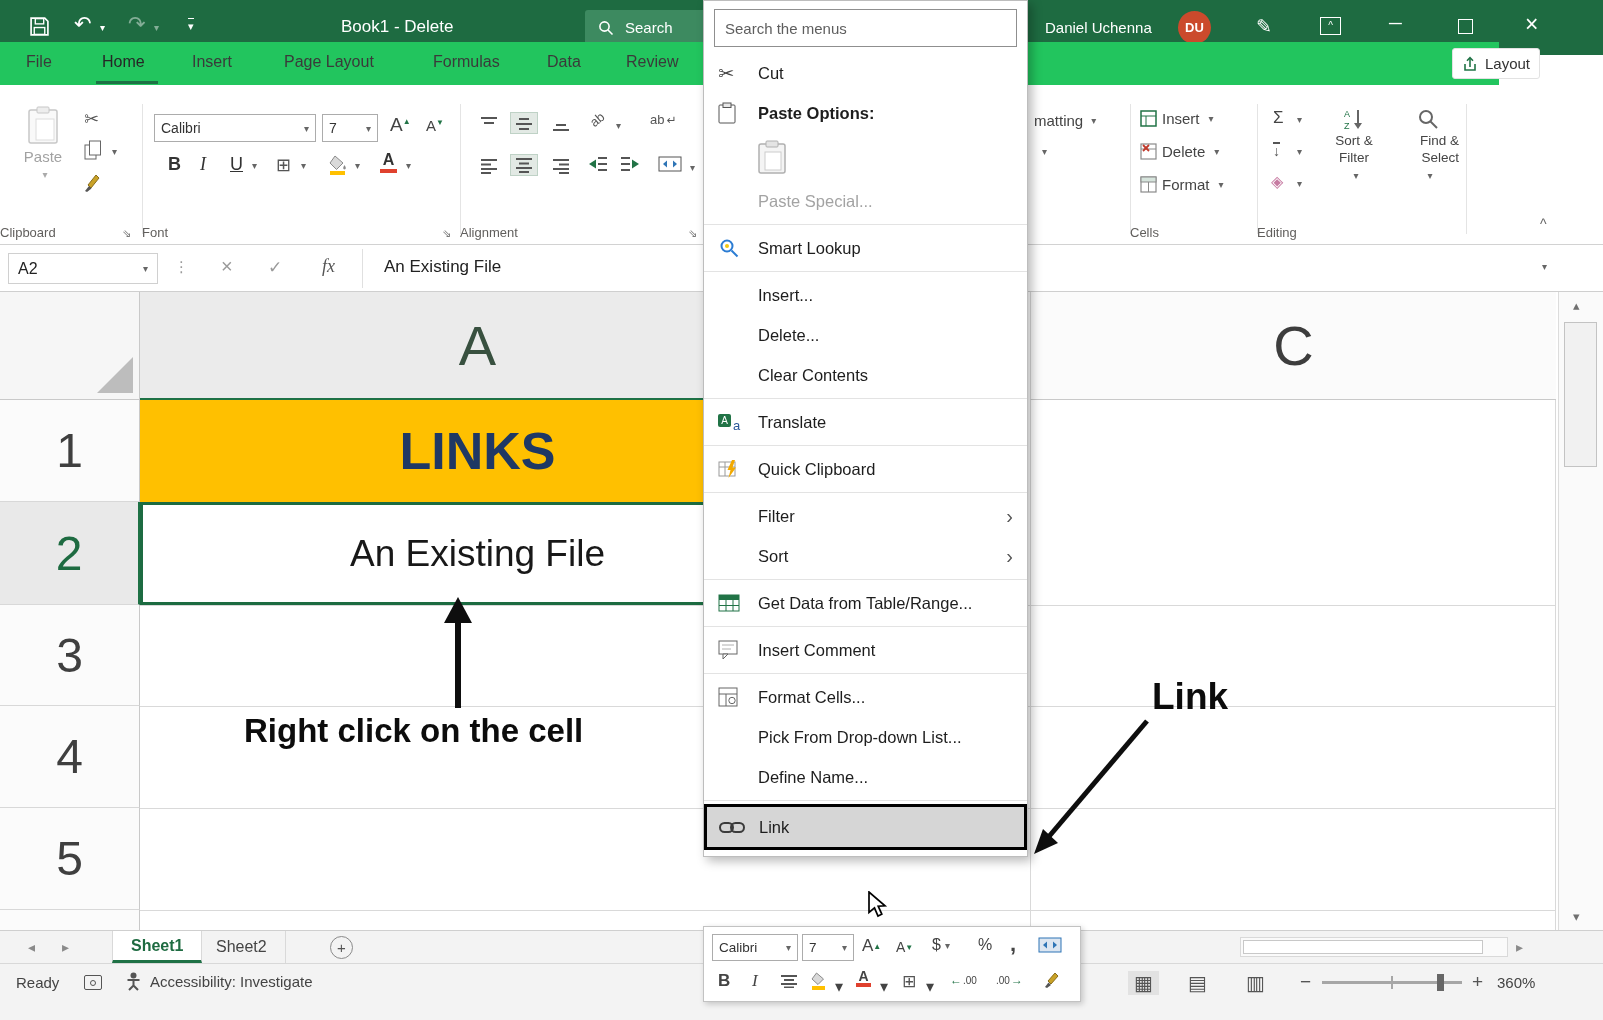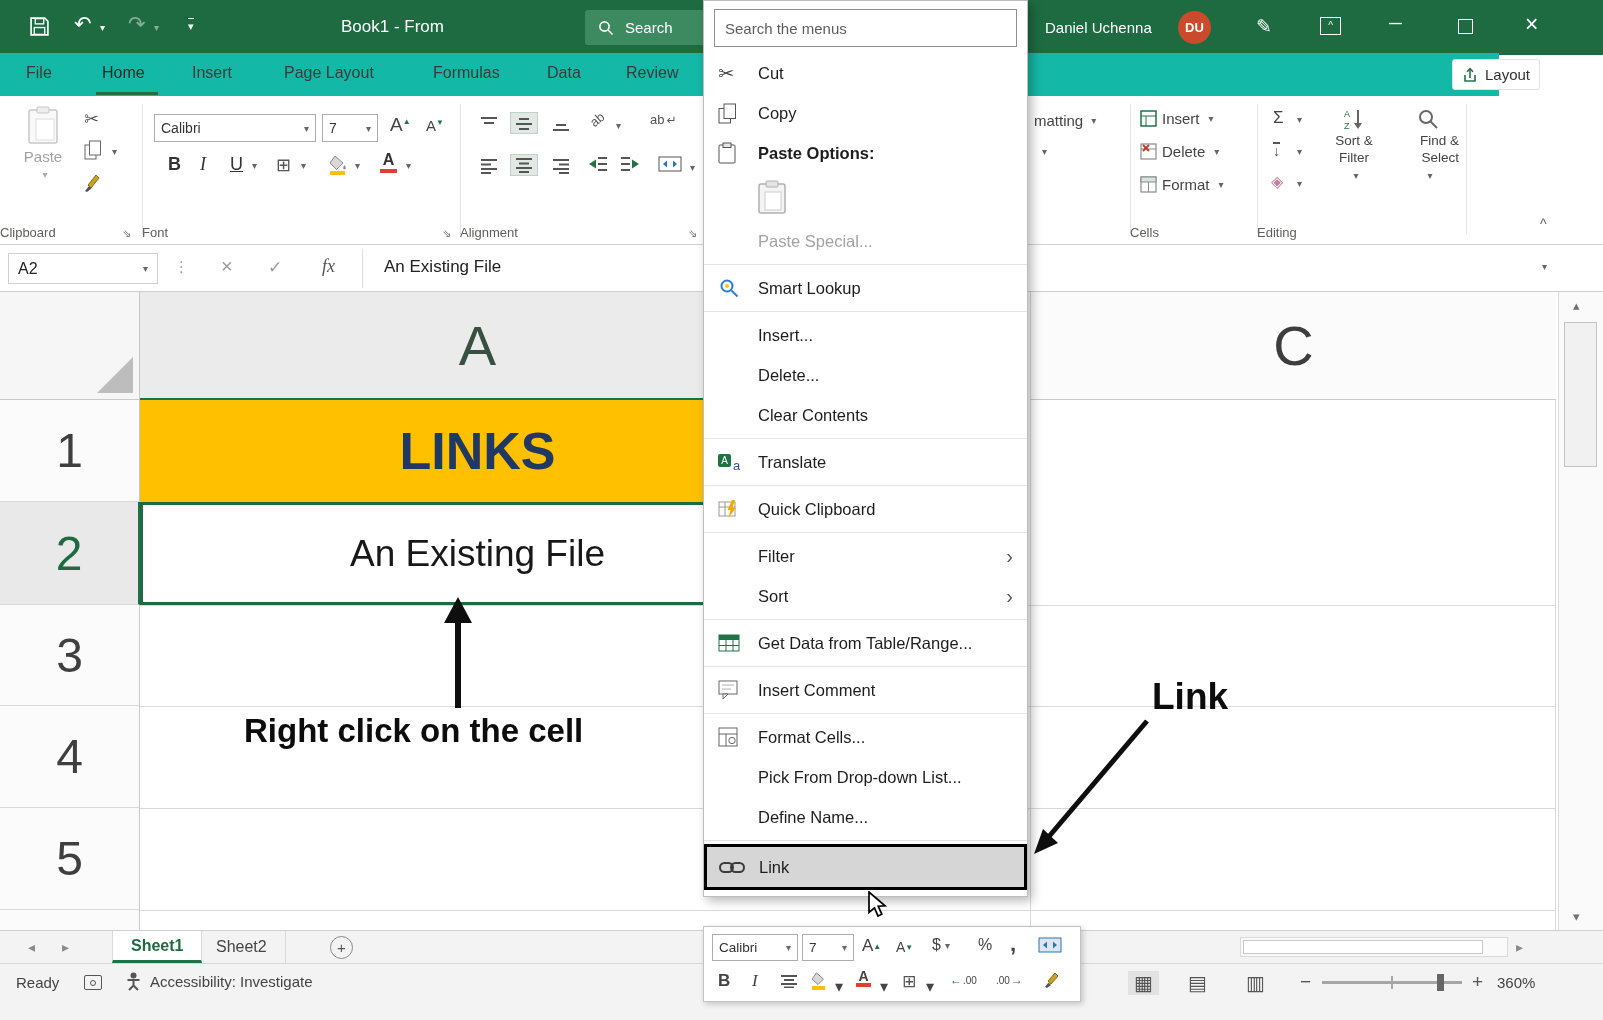--- a/index.html
+++ b/index.html
@@ -62,42 +62,42 @@
           <path d="M2 2 h13 l3 3 v13 h-16 z" fill="none" stroke="#fff" stroke-width="1.6"></path>
           <rect x="6" y="2.5" width="8" height="5" fill="none" stroke="#fff" stroke-width="1.3"></rect>
           <rect x="5" y="11" width="10" height="6.5" fill="none" stroke="#fff" stroke-width="1.3"></rect>
         </svg>
     </span>
     <span class="abs tbw" style="left:74px;top:12px;font-size:21px">↶</span>
     <span class="abs tbw" style="left:100px;top:22px;font-size:10px">▾</span>
     <span class="abs tbw" style="left:128px;top:12px;font-size:21px;opacity:.45">↷</span>
     <span class="abs tbw" style="left:154px;top:22px;font-size:10px;opacity:.45">▾</span>
     <span class="abs tbw" style="left:188px;top:18px;font-size:11px;border-top:1.5px solid #fff;padding-top:1px">▾</span>
-    <span class="abs tbw" style="left:341px;top:17px;font-size:17px">Book1 - From</span>
+    <span class="abs tbw" style="left:341px;top:17px;font-size:17px">Book1 - Delete</span>
     <div class="abs f" style="left:585px;top:10px;width:420px;height:35px;background:#3D8A60;border-radius:3px;padding:0 13px;gap:11px">
       <span style="line-height:0">
         <svg width="16" height="16">
             <circle cx="6.5" cy="6.5" r="4.6" fill="none" stroke="#fff" stroke-width="1.6"></circle>
             <line x1="10" y1="10" x2="14.5" y2="14.5" stroke="#fff" stroke-width="1.6"></line>
           </svg>
       </span>
       <span class="tbw" style="font-size:15px">Search</span>
     </div>
     <span class="abs tbw" style="left:1045px;top:19px;font-size:15px">Daniel Uchenna</span>
     <div class="abs f" style="left:1178px;top:11px;width:33px;height:33px;border-radius:50%;background:#CB4A2C;justify-content:center;font-weight:700;font-size:13px">
       <span class="tbw">DU</span>
     </div>
     <span class="abs tbw" style="left:1256px;top:15px;font-size:19px">✎</span>
     <span class="abs f tbw" style="left:1320px;top:17px;width:21px;height:18px;border:1.5px solid #fff;justify-content:center;font-size:10px;line-height:1">^</span>
     <span class="abs tbw" style="left:1389px;top:13px;font-size:18px">─</span>
     <div class="abs" style="left:1458px;top:19px;width:15px;height:15px;border:1.5px solid #fff"></div>
     <span class="abs tbw" style="left:1525px;top:11px;font-size:23px">×</span>
   </div>
 
-  <div class="abs" style="left:0;top:53px;width:1499px;height:43px;background:#14b8a6">
+  <div class="abs" style="left:0;top:42px;width:1499px;height:43px;background:#22c55e">
     <span class="abs rtab" style="left:26px;top:11px">File</span>
     <span class="abs rtab" style="left:102px;top:11px;color:#262626">Home</span>
     <div class="abs" style="left:96px;top:39px;width:62px;height:3px;background:#1E7145"></div>
     <span class="abs rtab" style="left:192px;top:11px">Insert</span>
     <span class="abs rtab" style="left:284px;top:11px">Page Layout</span>
     <span class="abs rtab" style="left:433px;top:11px">Formulas</span>
     <span class="abs rtab" style="left:547px;top:11px">Data</span>
     <span class="abs rtab" style="left:626px;top:11px">Review</span>
     <div class="abs f" style="left:1452px;top:6px;width:88px;height:31px;border:1px solid #E2E2E2;border-radius:3px;justify-content:center;gap:7px;font-size:15px;color:#333;background:#fff">
       <span style="line-height:0">
@@ -472,29 +472,20 @@
   </div>
 
   <div class="menu">
     <div class="menu-search">
       <input placeholder="Search the menus" style="">
     </div>
     <div class="mi">
       <span class="mic" style="font-size:19px;color:#444">✂</span>
       <span>Cut</span>
     </div>
-    <div class="mi">
-      <span class="mic">
-          <svg width="19" height="21">
-            <rect x="1" y="5.5" width="11.5" height="14.5" fill="#fff" stroke="#555"></rect>
-            <rect x="6" y="1" width="11.5" height="14.5" fill="#fff" stroke="#555"></rect>
-          </svg>
-        </span>
-      <span>Copy</span>
-    </div>
     <div class="mi bold">
       <span class="mic">
           <svg width="18" height="22">
             <rect x="1" y="3" width="16" height="18" rx="1" fill="#fff" stroke="#555"></rect>
             <rect x="5" y="1" width="8" height="4.5" fill="#E8E8E8" stroke="#555"></rect>
           </svg>
         </span>
       <span>Paste Options:</span>
     </div>
     <div class="mi" style="height:48px">

